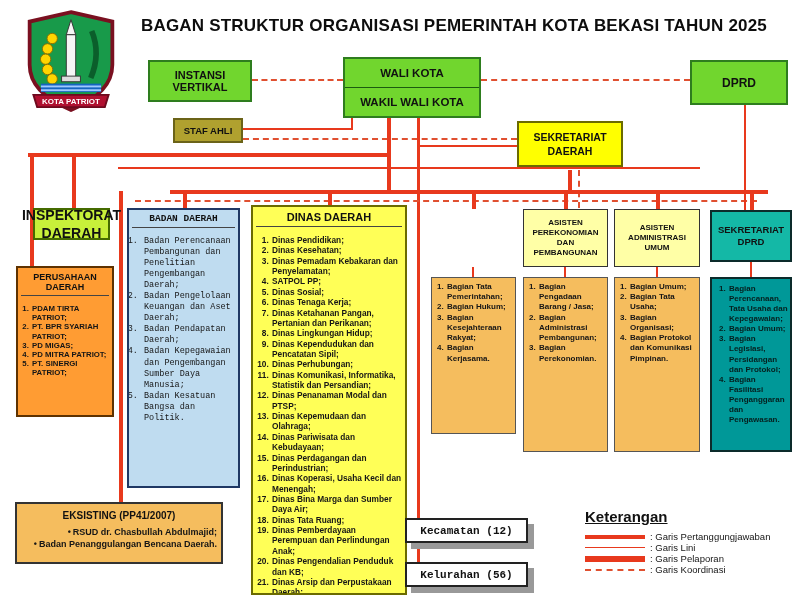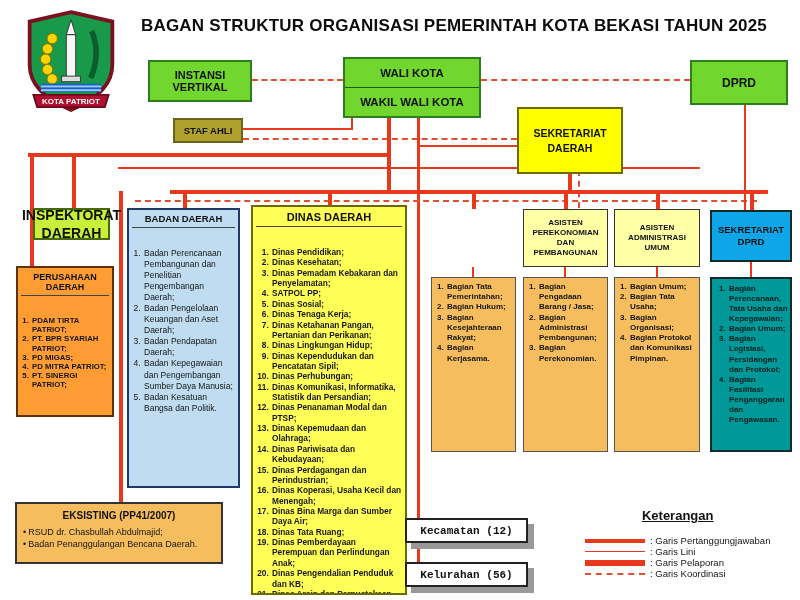--- a/index.html
+++ b/index.html
@@ -23,48 +23,48 @@
   .title{position:absolute;left:116px;top:16px;width:676px;text-align:center;
          font-size:17px;font-weight:bold;color:#0d0d0d;z-index:2;letter-spacing:.2px;}
   .wali-group{left:343px;top:57px;width:138px;height:61px;flex-direction:column;
               padding:0;align-items:stretch;}
   .wali-cell{flex:1;display:flex;align-items:center;justify-content:center;font-size:11.5px;}
   .wali-cell.top{border-bottom:1.5px solid #1c5c10;}
   
   .panel{position:absolute;z-index:2;box-sizing:border-box;overflow:hidden;}
   .panel-header{font-weight:bold;text-align:center;padding:3px 2px;color:#111;}
   .rule{border-bottom:1.5px solid #444;margin:0 3px;}
-  ol.plist{margin:20px 0 0 0;padding-left:16px;color:#161616;}
+  ol.plist{margin:8px 0 0 0;padding-left:16px;color:#161616;}
   ol.plist li{margin:0;padding-left:1px;}
-  .badan{left:127px;top:208px;width:113px;height:280px;background:#bfdcf0;border:2px solid #1f3864;}
+  .badan{left:127px;top:208px;width:113px;height:280px;background:#bfdcf0;border:2px solid #1f3864;font-family:Liberation Mono, monospace;}
   .badan .panel-header{font-size:9.5px;}
   .badan ol{font-size:8.5px;line-height:1.3;padding-left:14px;padding-right:2px;}
   .dinas{left:251px;top:205px;width:156px;height:390px;background:#ffff57;border:2px solid #6b6b00;}
   .dinas .panel-header{font-size:11px;padding-top:4px;}
   .dinas ol{font-size:8.3px;font-weight:bold;line-height:1.25;padding-left:18px;padding-right:2px;}
   .perus{left:16px;top:266px;width:98px;height:151px;background:#ff9c33;border:2px solid #5e3200;}
   .perus .panel-header{font-size:9px;padding-top:4px;}
   .perus ol{font-size:7.8px;font-weight:bold;line-height:1.18;padding-left:13px;padding-right:1px;}
   .asisten-h{background:#ffffa6;border:1.5px solid #333;font-size:8px;line-height:1.25;
              padding:2px;z-index:2;}
   .asisten-l{background:#f5bd5e;border:1.5px solid #555;}
   .asisten-l ol{font-size:8px;font-weight:bold;line-height:1.28;padding-left:14px;padding-right:1px;margin-top:4px;}
-  .dprdsek-h{left:710px;top:210px;width:82px;height:52px;background:#0ea5e9;border:2px solid #0c2b2b;
+  .dprdsek-h{left:710px;top:210px;width:82px;height:52px;background:#14b8a6;border:2px solid #0c2b2b;
              font-size:9.5px;line-height:1.3;}
   .dprdsek-l{left:710px;top:277px;width:82px;height:175px;background:#009898;border:2px solid #0c2b2b;}
   .dprdsek-l ol{font-size:8px;font-weight:bold;line-height:1.26;padding-left:16px;padding-right:1px;margin-top:5px;color:#05201f;}
   .eks{left:15px;top:502px;width:208px;height:62px;background:#f5bd5e;border:2px solid #333;}
   .eks .panel-header{font-size:10px;padding-top:6px;}
-  .eks ul{list-style:none;margin:2px 0 0 0;padding:0 4px 0 6px;font-size:9px;font-weight:normal;line-height:1.35;color:#161616;}
+  .eks ul{list-style:none;margin:2px 0 0 0;padding:0 4px 0 6px;font-size:9px;font-weight:bold;line-height:1.35;color:#161616;text-align:right;}
   .eks li::before{content:"\2022";margin-right:2px;}
   .white-tag{background:#ffffff;border:2px solid #222;box-shadow:6px 6px 0 #999;
              font-size:11px;z-index:3;font-family:Liberation Mono, monospace;}
   
   .legend{position:absolute;left:585px;top:508px;z-index:2;}
-  .legend-title{font-weight:bold;font-size:13px;text-decoration:underline;color:#111;margin-bottom:12px;text-align:center;}
+  .legend-title{font-weight:bold;font-size:15px;text-decoration:underline;color:#111;margin-bottom:6px;}
   .legend-row{display:flex;align-items:center;height:11px;}
   .sw{width:60px;margin-right:5px;flex:none;}
   .sw.thick{height:4px;background:#e8391d;}
   .sw.thin{height:1.5px;background:#e8391d;}
   .sw.dashed{height:0;border-top:2px dashed #e05030;}
   .sw.xthick{height:6px;background:#e8391d;}
   .legend-row span{font-size:9.5px;color:#161616;white-space:nowrap;}
 </style>
 </head>
 <body>
@@ -124,21 +124,21 @@
 
   <div class="box green wali-group">
     <div class="wali-cell top">WALI KOTA</div>
     <div class="wali-cell">WAKIL WALI KOTA</div>
   </div>
 
   <div class="box green" style="left:690px;top:60px;width:98px;height:45px;font-size:12px">DPRD</div>
 
   <div class="box" style="left:173px;top:118px;width:70px;height:25px;background:#b0a12f;border:2px solid #6b6318;font-size:9.5px">STAF AHLI</div>
 
-  <div class="box" style="left:517px;top:107px;width:106px;height:67px;background:#ffff00;border:2px solid #6b6b00;font-size:10.5px;line-height:1.35">SEKRETARIAT DAERAH</div>
+  <div class="box" style="left:517px;top:121px;width:106px;height:46px;background:#ffff00;border:2px solid #6b6b00;font-size:10.5px;line-height:1.35">SEKRETARIAT DAERAH</div>
 
   <div class="box" style="left:33px;top:208px;width:77px;height:32px;background:#c8f03a;border:2px solid #456b00;font-size:14px;line-height:1.3">INSPEKTORAT DAERAH</div>
 
   <div class="panel perus">
     <div class="panel-header">PERUSAHAAN DAERAH</div>
     <div class="rule"></div>
     <ol class="plist">
         <li>PDAM TIRTA PATRIOT;</li>
         <li>PT. BPR SYARIAH PATRIOT;</li>
         <li>PD MIGAS;</li>
@@ -184,21 +184,21 @@
         <li>Dinas Pemberdayaan Perempuan dan Perlindungan Anak;</li>
         <li>Dinas Pengendalian Penduduk dan KB;</li>
         <li>Dinas Arsip dan Perpustakaan Daerah;</li>
         <li>Dinas Perumahan, Kawasan Permukiman dan Pertanahan.</li>
       </ol>
   </div>
 
   <div class="box asisten-h" style="left:523px;top:209px;width:85px;height:58px">ASISTEN PEREKONOMIAN DAN PEMBANGUNAN</div>
   <div class="box asisten-h" style="left:614px;top:209px;width:86px;height:58px">ASISTEN ADMINISTRASI UMUM</div>
 
-  <div class="panel asisten-l" style="left:431px;top:277px;width:85px;height:175px">
+  <div class="panel asisten-l" style="left:431px;top:277px;width:85px;height:157px">
     <ol class="plist">
         <li>Bagian Tata Pemerintahan;</li>
         <li>Bagian Hukum;</li>
         <li>Bagian Kesejahteraan Rakyat;</li>
         <li>Bagian Kerjasama.</li>
       </ol>
   </div>
   <div class="panel asisten-l" style="left:523px;top:277px;width:85px;height:175px">
     <ol class="plist">
         <li>Bagian Pengadaan Barang / Jasa;</li>

